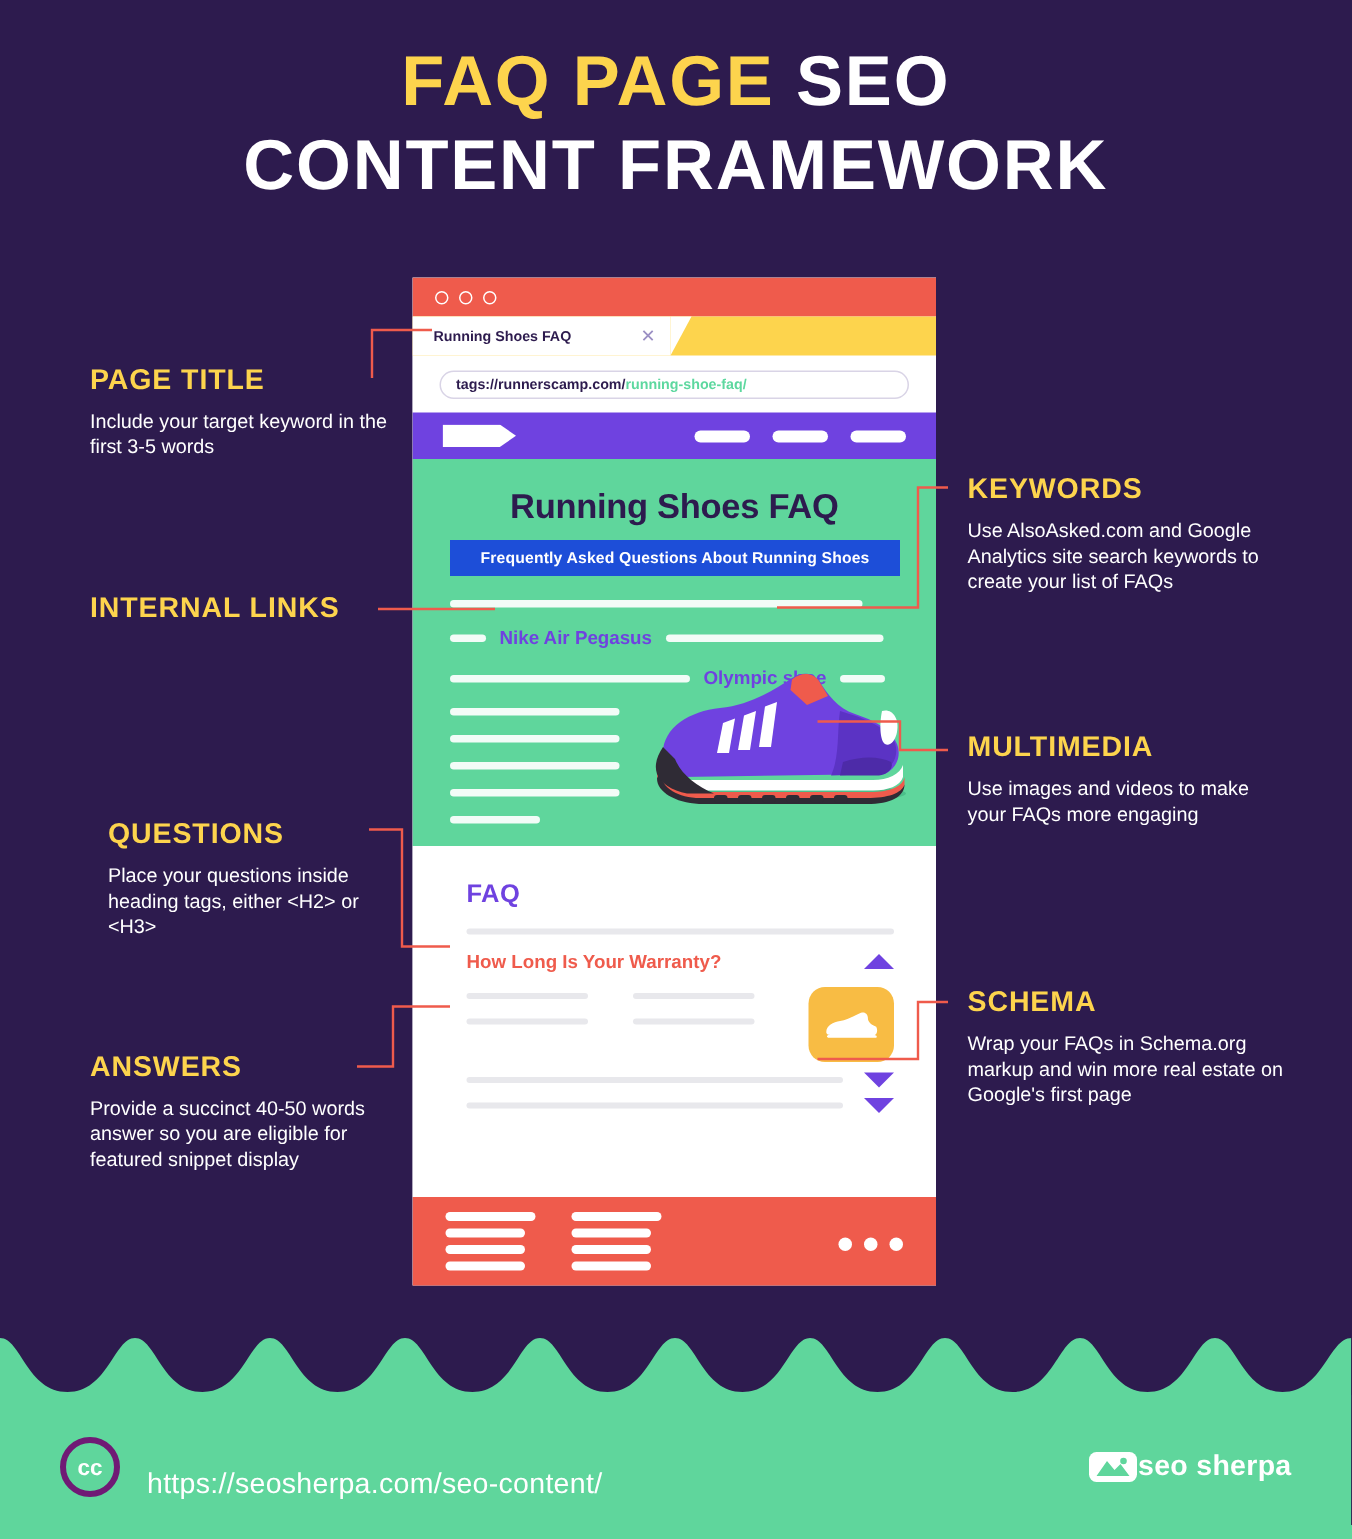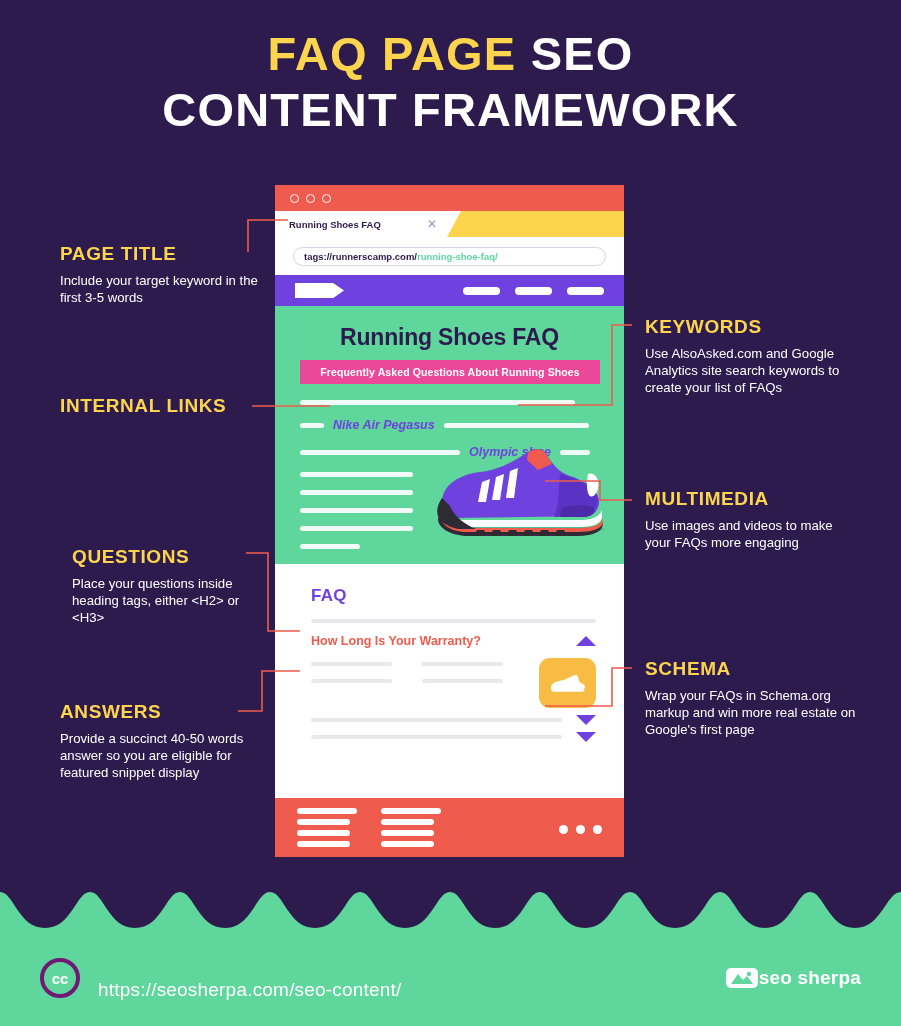--- a/index.html
+++ b/index.html
@@ -122,36 +122,36 @@
     position: relative;
   }
   .hero-h1 {
     text-align: center;
     font-size: 23px; font-weight: 800;
     color: #2d1b4e;
     letter-spacing: -0.2px;
   }
   .hero-sub {
     margin: 9px auto 0 auto;
-    background: #ec4899;
+    background: #1d4ed8;
     color: #ffffff;
     font-size: 10.5px; font-weight: 700;
     text-align: center;
     padding: 6px 0;
     width: 300px;
     letter-spacing: 0.1px;
   }
   .skel {
     background: #ffffff; height: 5px; border-radius: 3px;
     opacity: .92;
   }
   .hero-lines { margin-top: 16px; }
   .hline { display: flex; align-items: center; gap: 9px; margin-bottom: 13px; }
   .link-text {
-    color: #6f42e0; font-weight: 800; font-style: italic;
+    color: #6f42e0; font-weight: 800; 
     font-size: 12.5px; white-space: nowrap;
   }
   .shoe-wrap {
     position: absolute; right: 10px; bottom: 24px;
     width: 190px; height: 110px;
   }
   .lower-lines { margin-top: 2px; width: 115px; }
   .lower-lines .skel { margin-bottom: 13px; }
 
   

